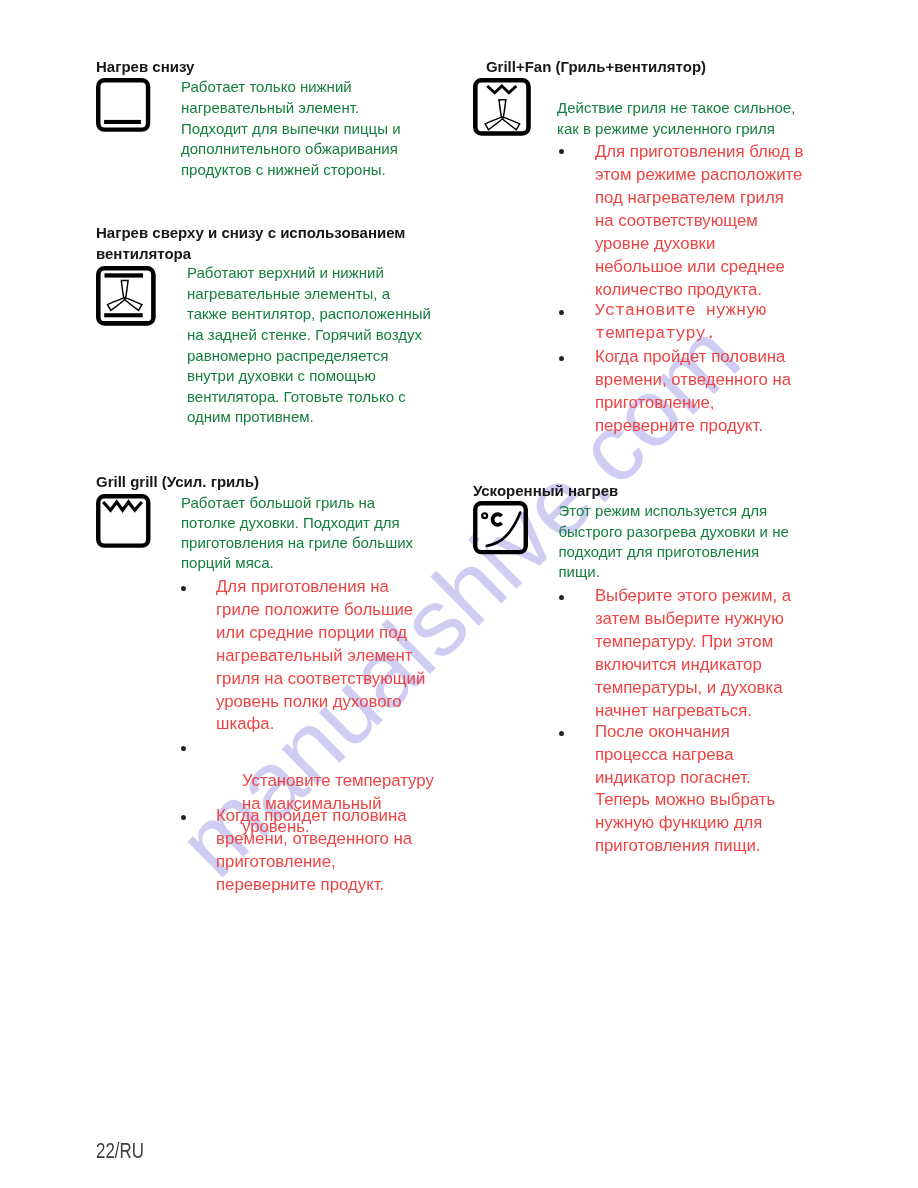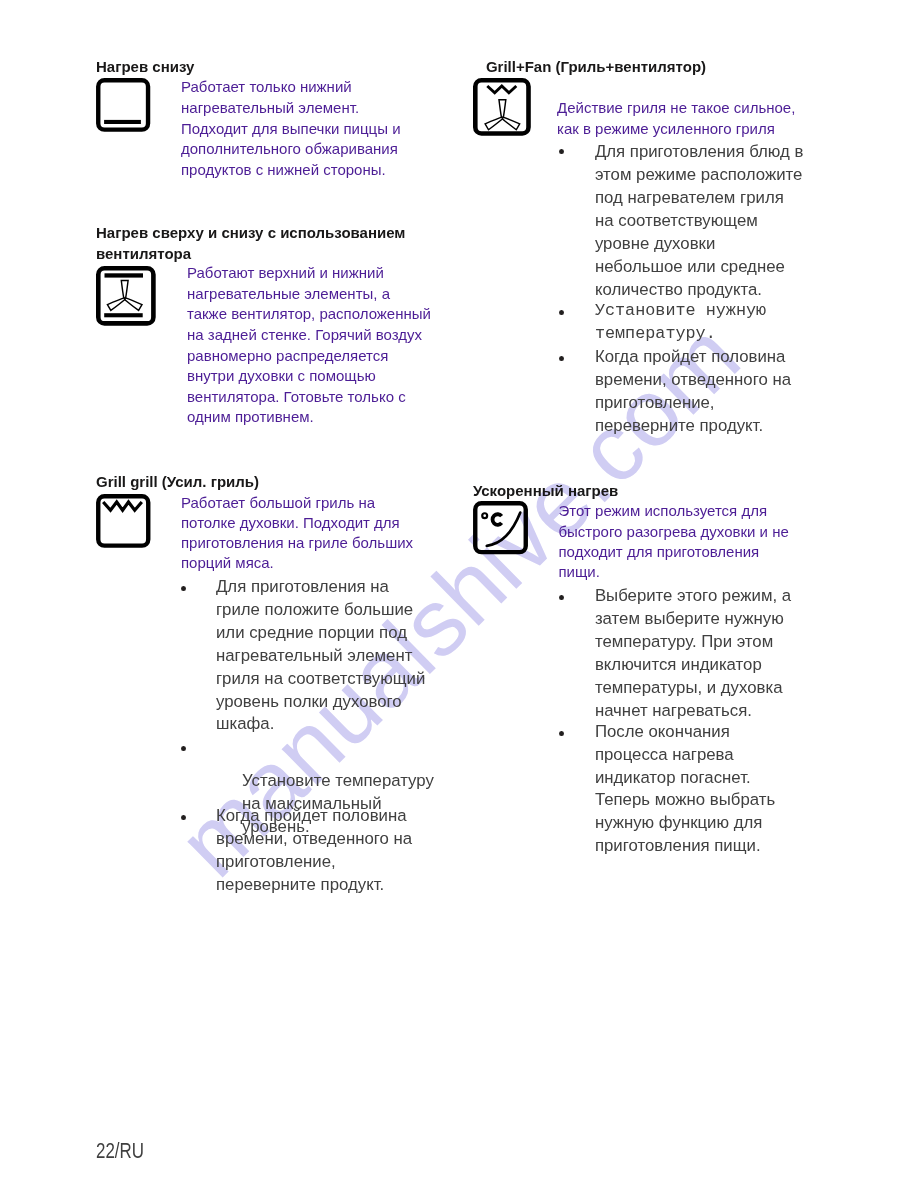--- a/index.html
+++ b/index.html
@@ -3,22 +3,22 @@
 <meta charset="utf-8">
 <title>22/RU</title>
 <style>
   html,body{margin:0;padding:0;background:#ffffff;}
   body{width:918px;height:1188px;position:relative;overflow:hidden;
        font-family:"Liberation Sans",sans-serif;color:#221f1f;}
   .page{position:absolute;left:0;top:0;width:918px;height:1188px;background:#fff;}
   .wm-layer{position:absolute;left:0;top:0;width:918px;height:1188px;z-index:1;pointer-events:none;}
   .content{position:absolute;left:0;top:0;width:918px;height:1188px;z-index:2;}
   .head{position:absolute;transform:translateZ(0);font-weight:bold;font-size:15px;line-height:21.6px;color:#191818;white-space:pre;}
-  .intro{position:absolute;transform:translateZ(0);font-size:15px;line-height:20.6px;color:#4c1d95;white-space:pre;}
-  .blk{position:absolute;transform:translateZ(0);font-size:16.8px;line-height:22.9px;color:#404040;white-space:pre;}
+  .intro{position:absolute;transform:translateZ(0);font-size:15px;line-height:20.6px;color:#15803d;white-space:pre;}
+  .blk{position:absolute;transform:translateZ(0);font-size:16.8px;line-height:22.9px;color:#ef4444;white-space:pre;}
   .dot{position:absolute;width:4.8px;height:5.2px;border-radius:50%;background:#221f1f;}
   .ico{position:absolute;}
   .ico svg{display:block;}
   .pagenum{position:absolute;left:96px;top:1138px;font-size:22px;color:#3f3f3f;
            font-family:"Liberation Sans",sans-serif;transform:scaleX(0.77) translateZ(0);transform-origin:left top;}
 </style>
 </head>
 <body>
 
 <div class="page">

